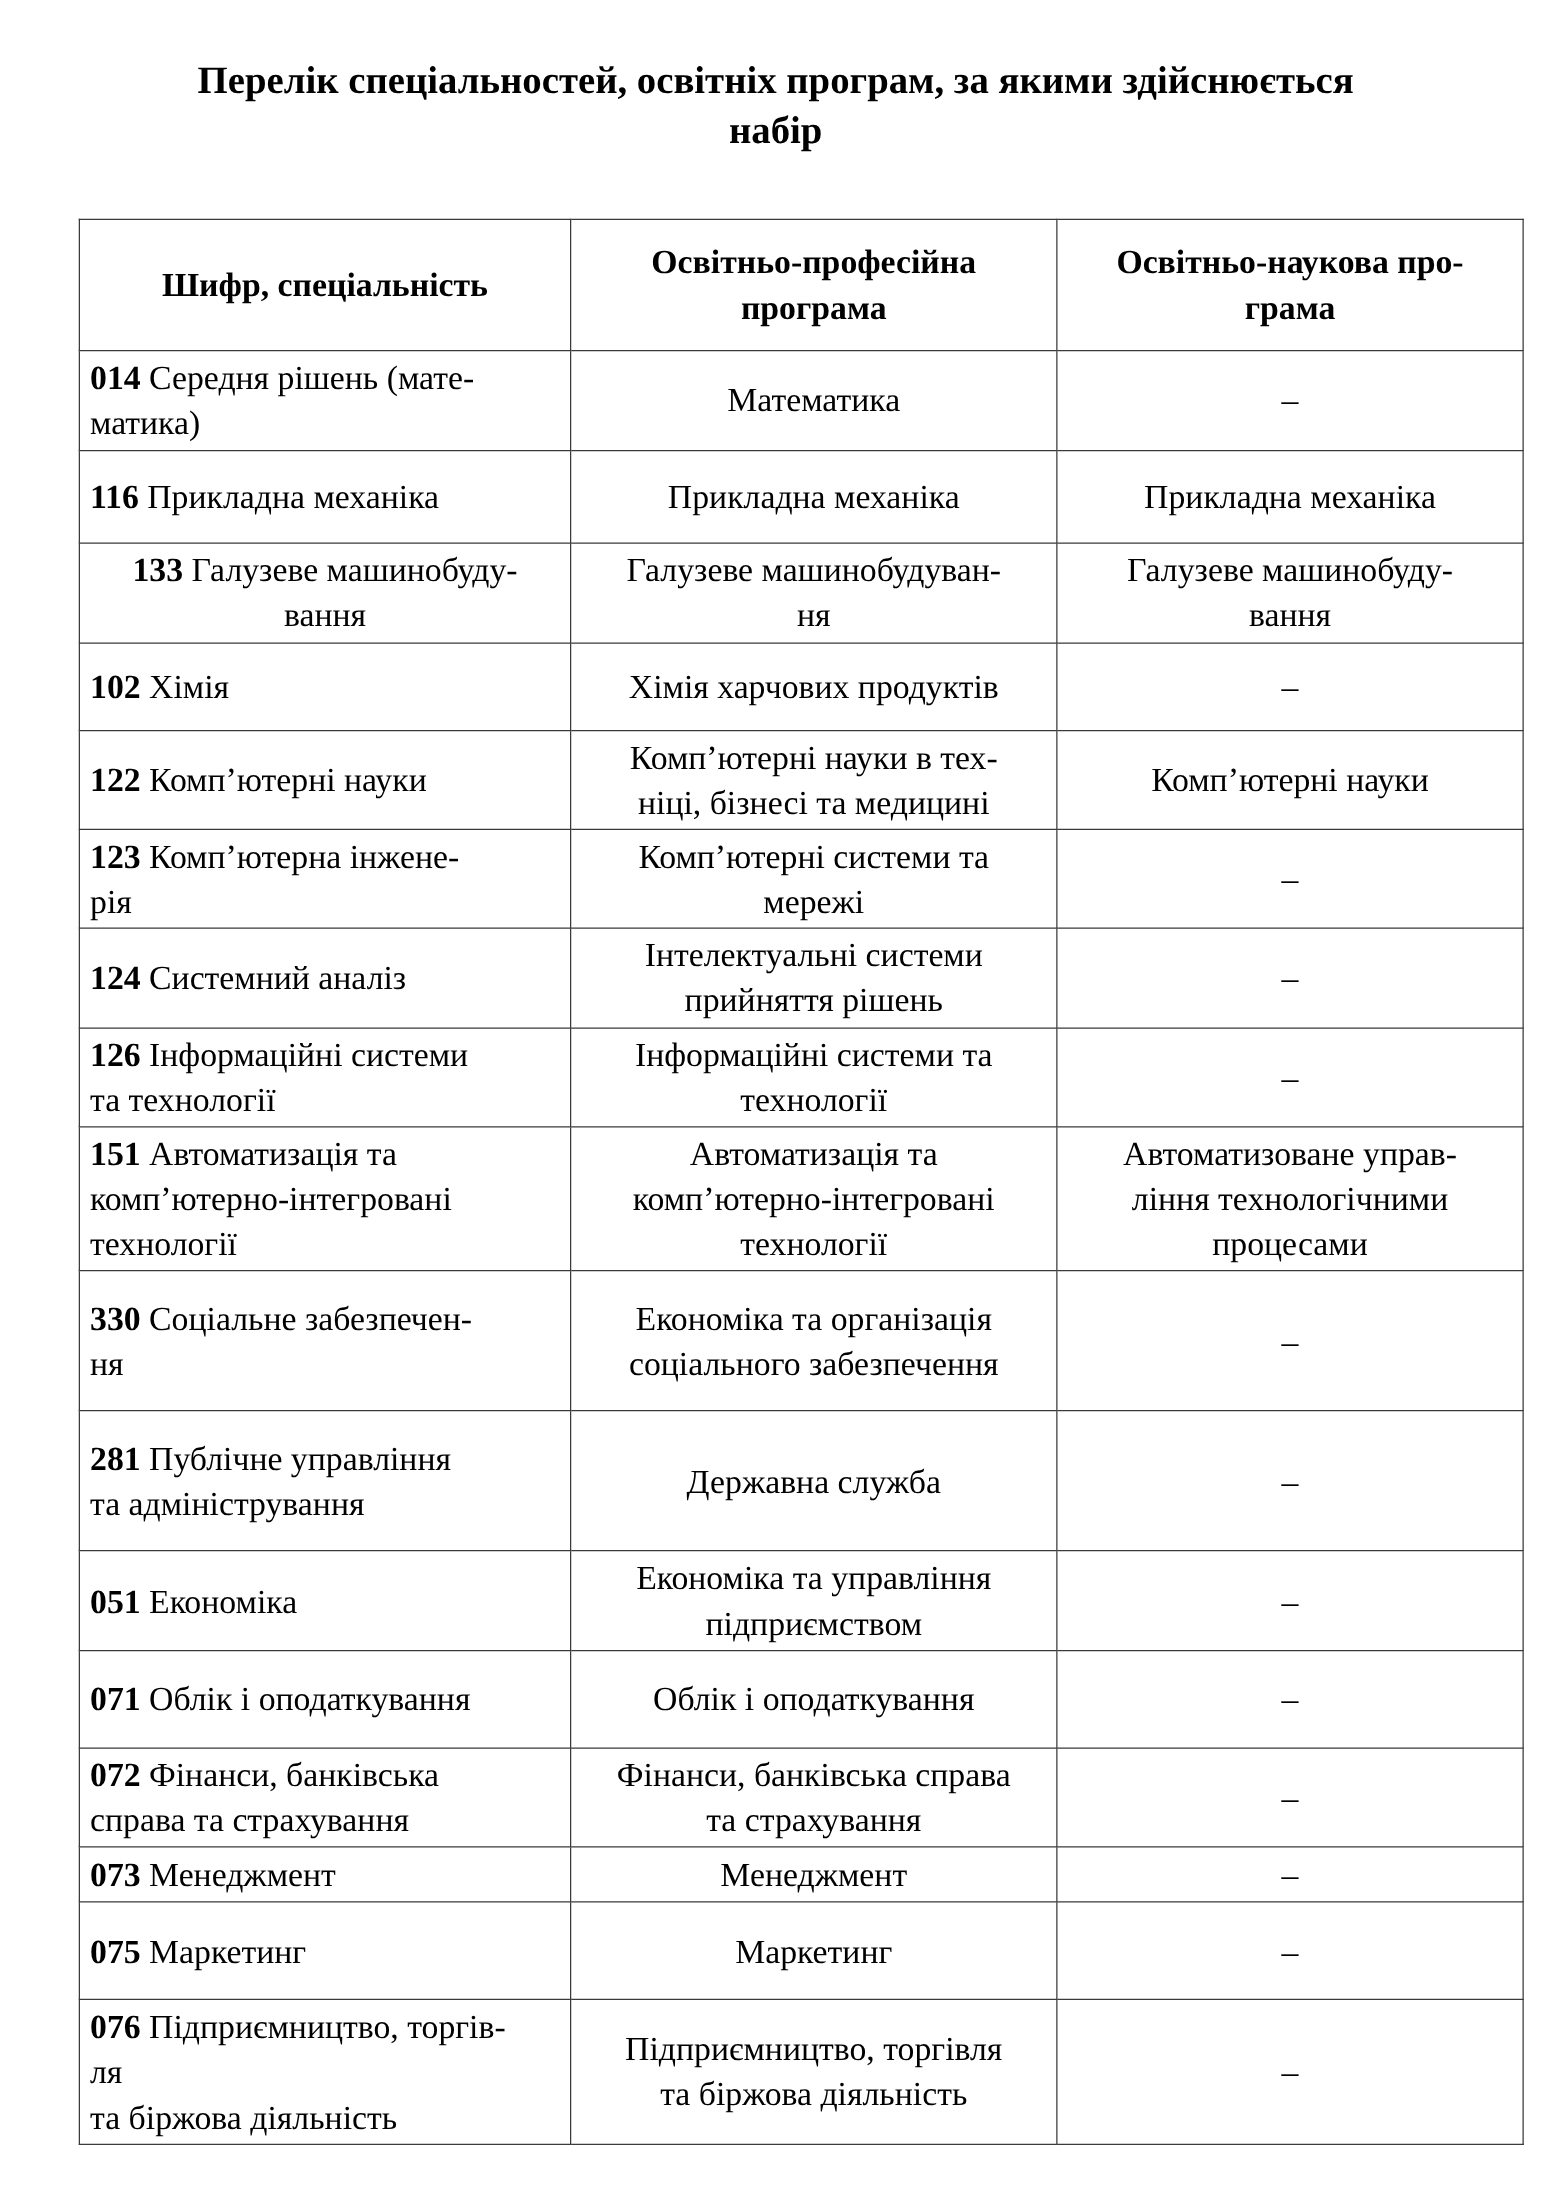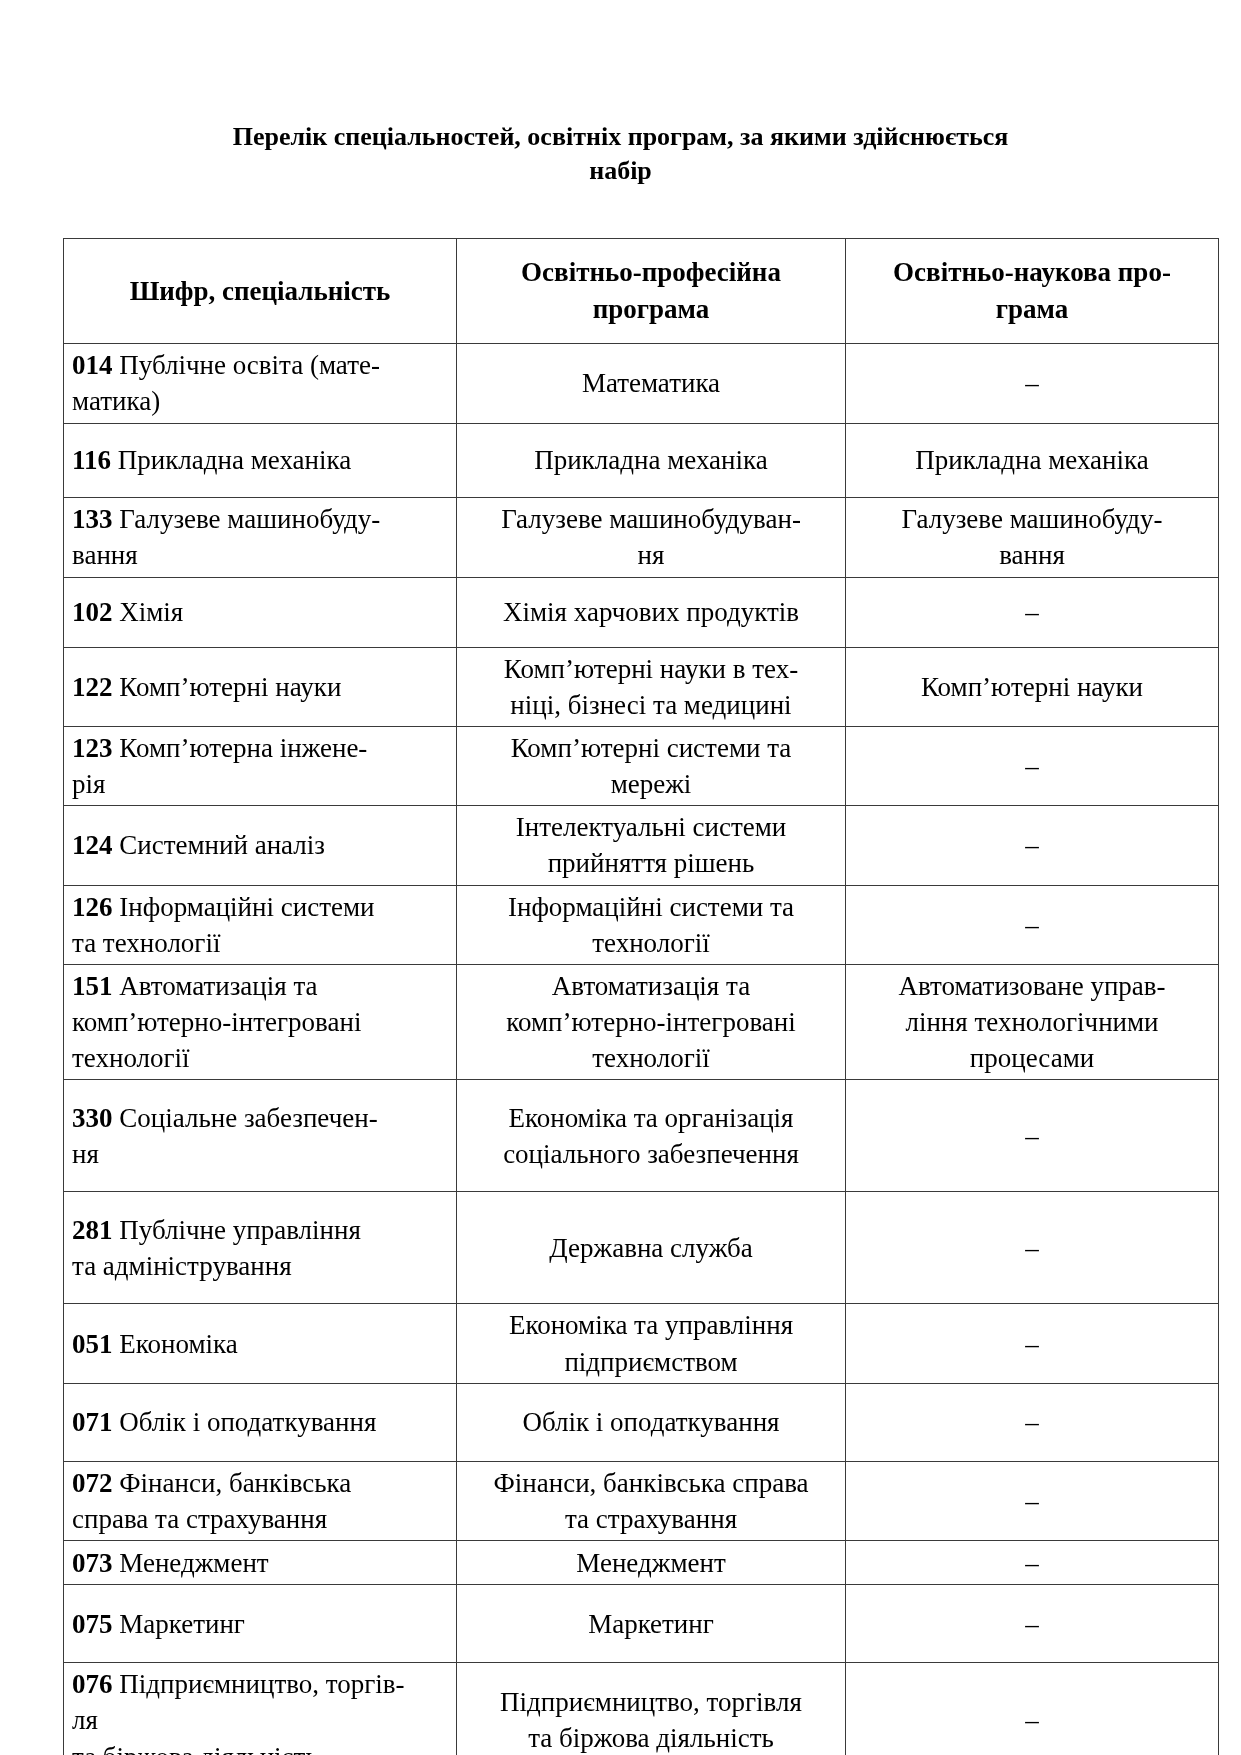--- a/index.html
+++ b/index.html
@@ -10,24 +10,24 @@
     font-family: "Liberation Serif", "DejaVu Serif", serif;
   }
   .page {
     position: relative;
     width: 1241px;
     height: 1755px;
     background: #ffffff;
     overflow: hidden;
   }
   .title {
-    margin: 120px 80px 0 80px;
+    margin: 44px 80px 0 80px;
     text-align: center;
     font-weight: bold;
-    font-size: 26px;
+    font-size: 31px;
     line-height: 1.3;
     white-space: pre-line;
   }
   table.spec-table {
     border-collapse: collapse;
     table-layout: fixed;
     margin: 50px 0 0 63px;
     width: 1155px;
   }
   col.col1 { width: 393px; }
@@ -87,32 +87,32 @@
       <tr>
         <th>Шифр, спеціальність</th>
         <th>Освітньо-професійна
 програма</th>
         <th>Освітньо-наукова про-
 грама</th>
       </tr>
     </thead>
     <tbody>
         <tr>
-          <td class="c1"><b>014</b> <span class="spec-name">Публічне освіта (мате-
+          <td class="c1"><b>014</b> <span class="spec-name">Середня рішень (мате-
 матика)</span></td>
           <td class="c2">Математика</td>
           <td class="c3">–</td>
         </tr>
         <tr>
           <td class="c1"><b>116</b> <span class="spec-name">Прикладна механіка</span></td>
           <td class="c2">Прикладна механіка</td>
           <td class="c3">Прикладна механіка</td>
         </tr>
         <tr>
-          <td class="c1" style="text-align:left"><b>133</b> <span class="spec-name">Галузеве машинобуду-
+          <td class="c1" style="text-align:center"><b>133</b> <span class="spec-name">Галузеве машинобуду-
 вання</span></td>
           <td class="c2">Галузеве машинобудуван-
 ня</td>
           <td class="c3">Галузеве машинобуду-
 вання</td>
         </tr>
         <tr>
           <td class="c1"><b>102</b> <span class="spec-name">Хімія</span></td>
           <td class="c2">Хімія харчових продуктів</td>
           <td class="c3">–</td>

